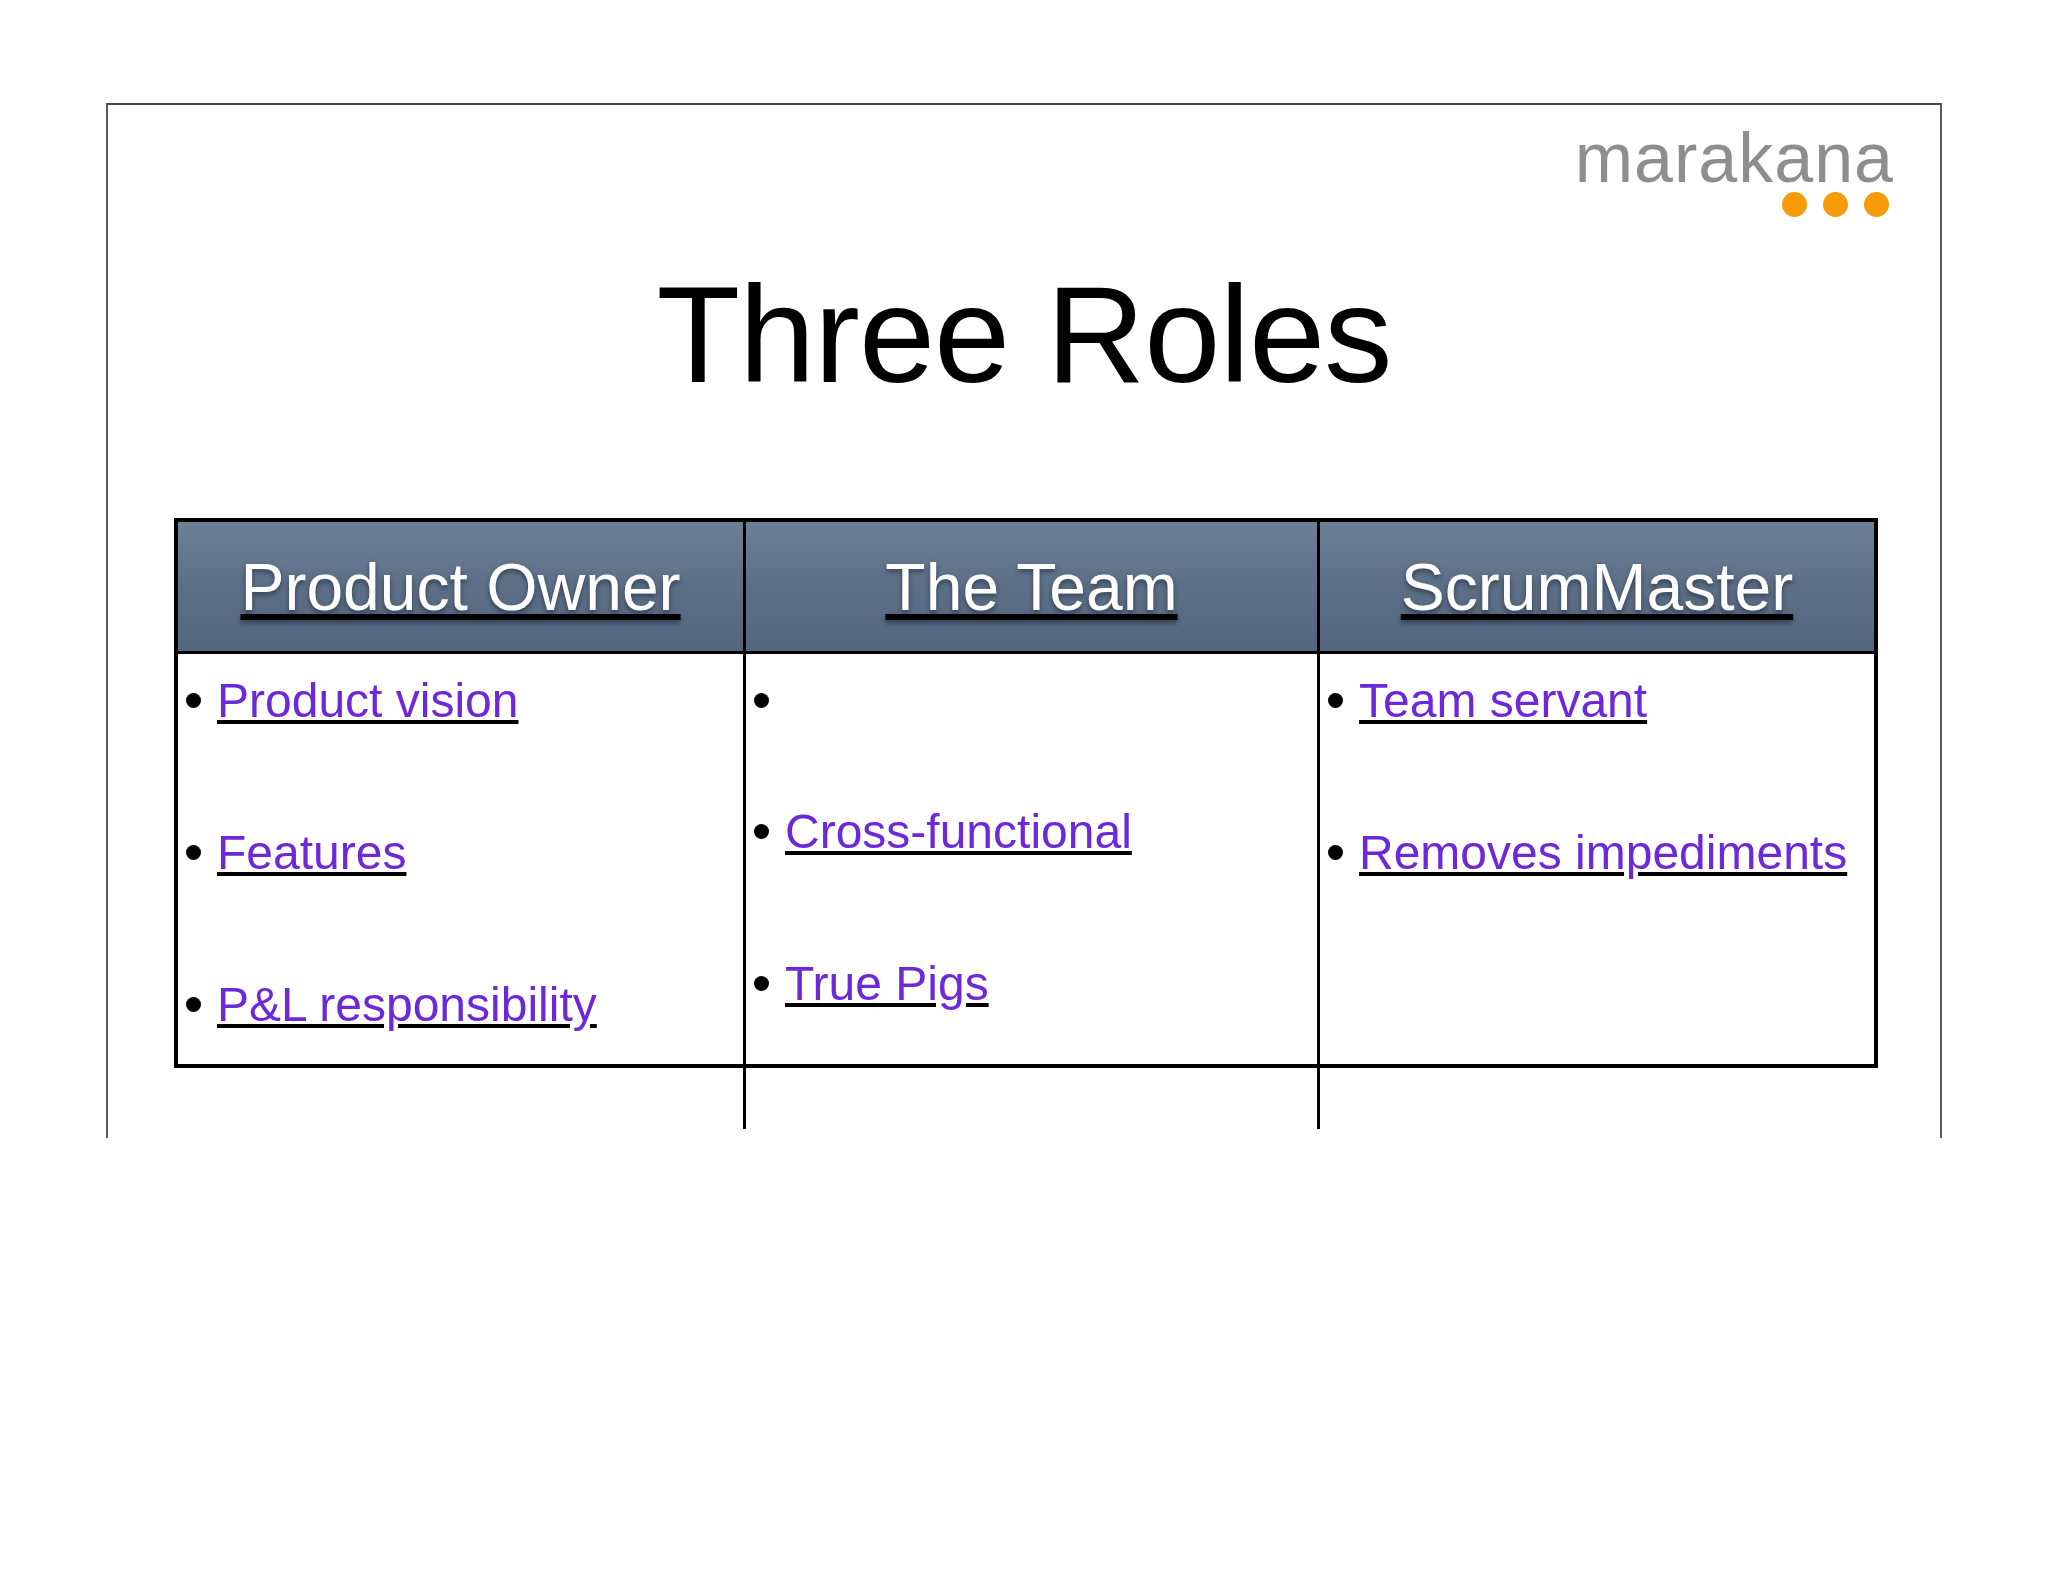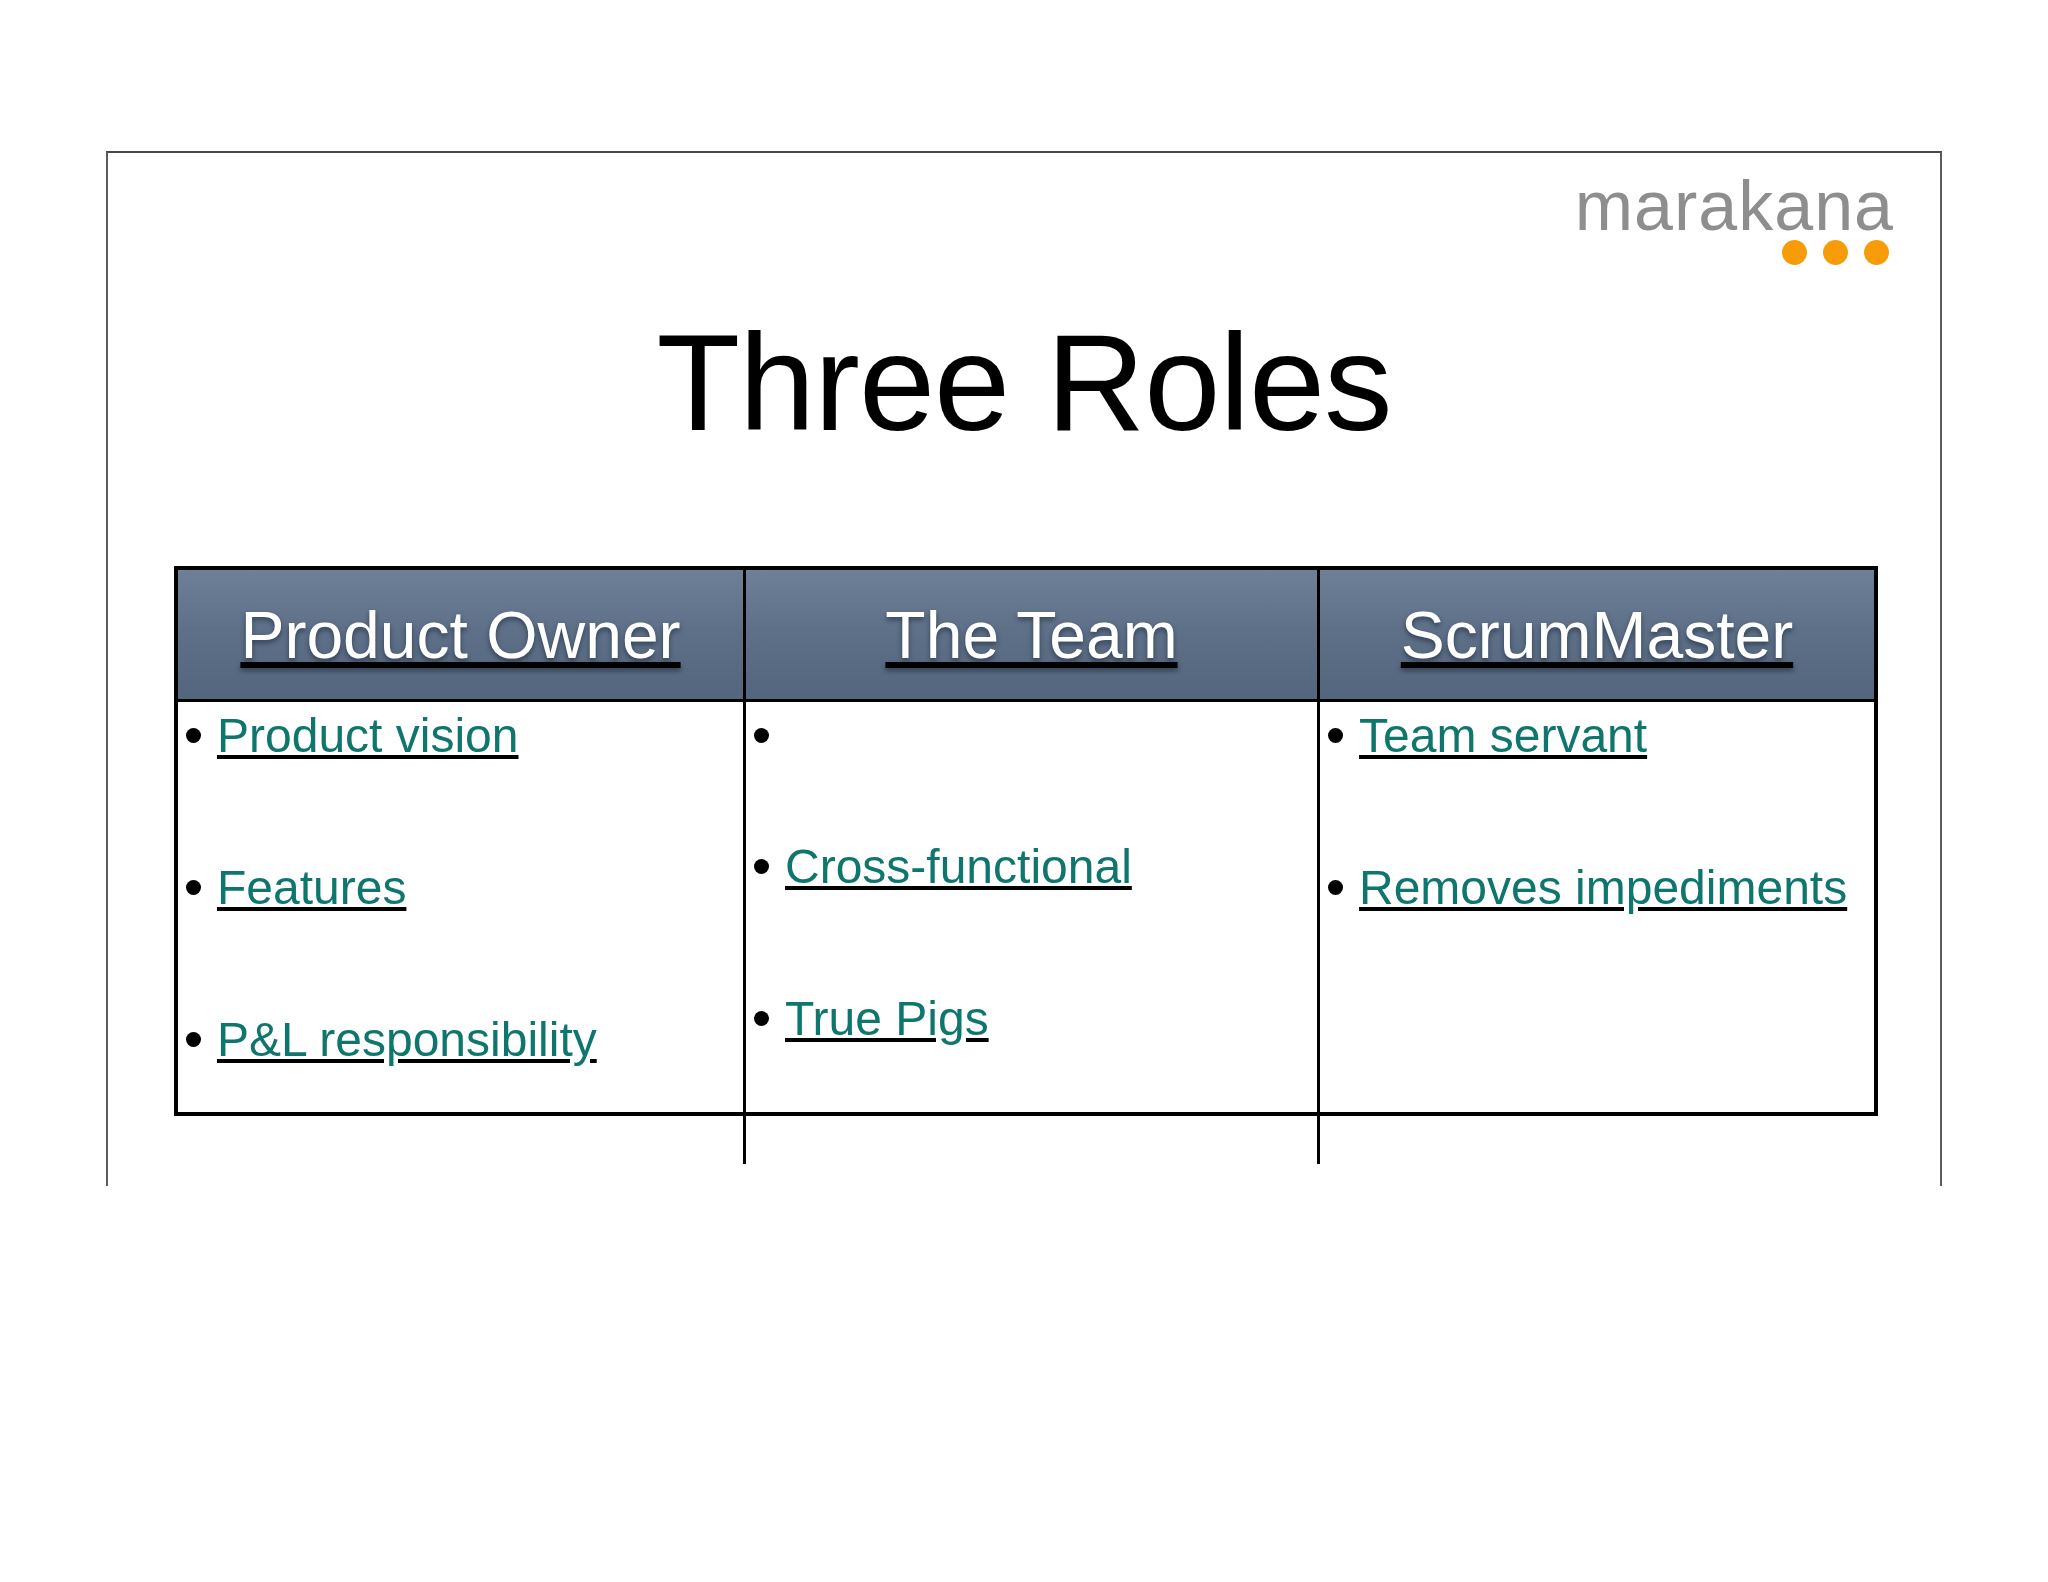--- a/index.html
+++ b/index.html
@@ -7,21 +7,20 @@
     padding: 0;
     background: #ffffff;
     font-family: "Liberation Sans", "DejaVu Sans", sans-serif;
   }
   .canvas {
     position: relative;
     width: 2048px;
     height: 1138px;
     background: #ffffff;
     overflow: hidden;
-    margin-top: 48px;
   }
   .slide {
     position: absolute;
     left: 106px;
     top: 103px;
     width: 1836px;
     height: 1376px;
     box-sizing: border-box;
     background: #ffffff;
     border: 2px solid #5c5c5c;
@@ -93,22 +92,22 @@
     font-size: 66px;
     line-height: 1;
     text-shadow: 0 3px 5px rgba(10, 20, 35, 0.5);
     letter-spacing: 0px;
   }
   .cell-divider {
     border-right: 3px solid #000000;
   }
   .td {
     box-sizing: border-box;
-    padding: 6px 6px 0 8px;
-    color: #0f766e;
+    padding: 19px 6px 0 8px;
+    color: #6d28d9;
   }
   .bullet-item {
     display: flex;
     align-items: flex-start;
     margin-bottom: 96px;
   }
   .bullet-dot {
     flex: 0 0 auto;
     width: 15px;
     height: 15px;

